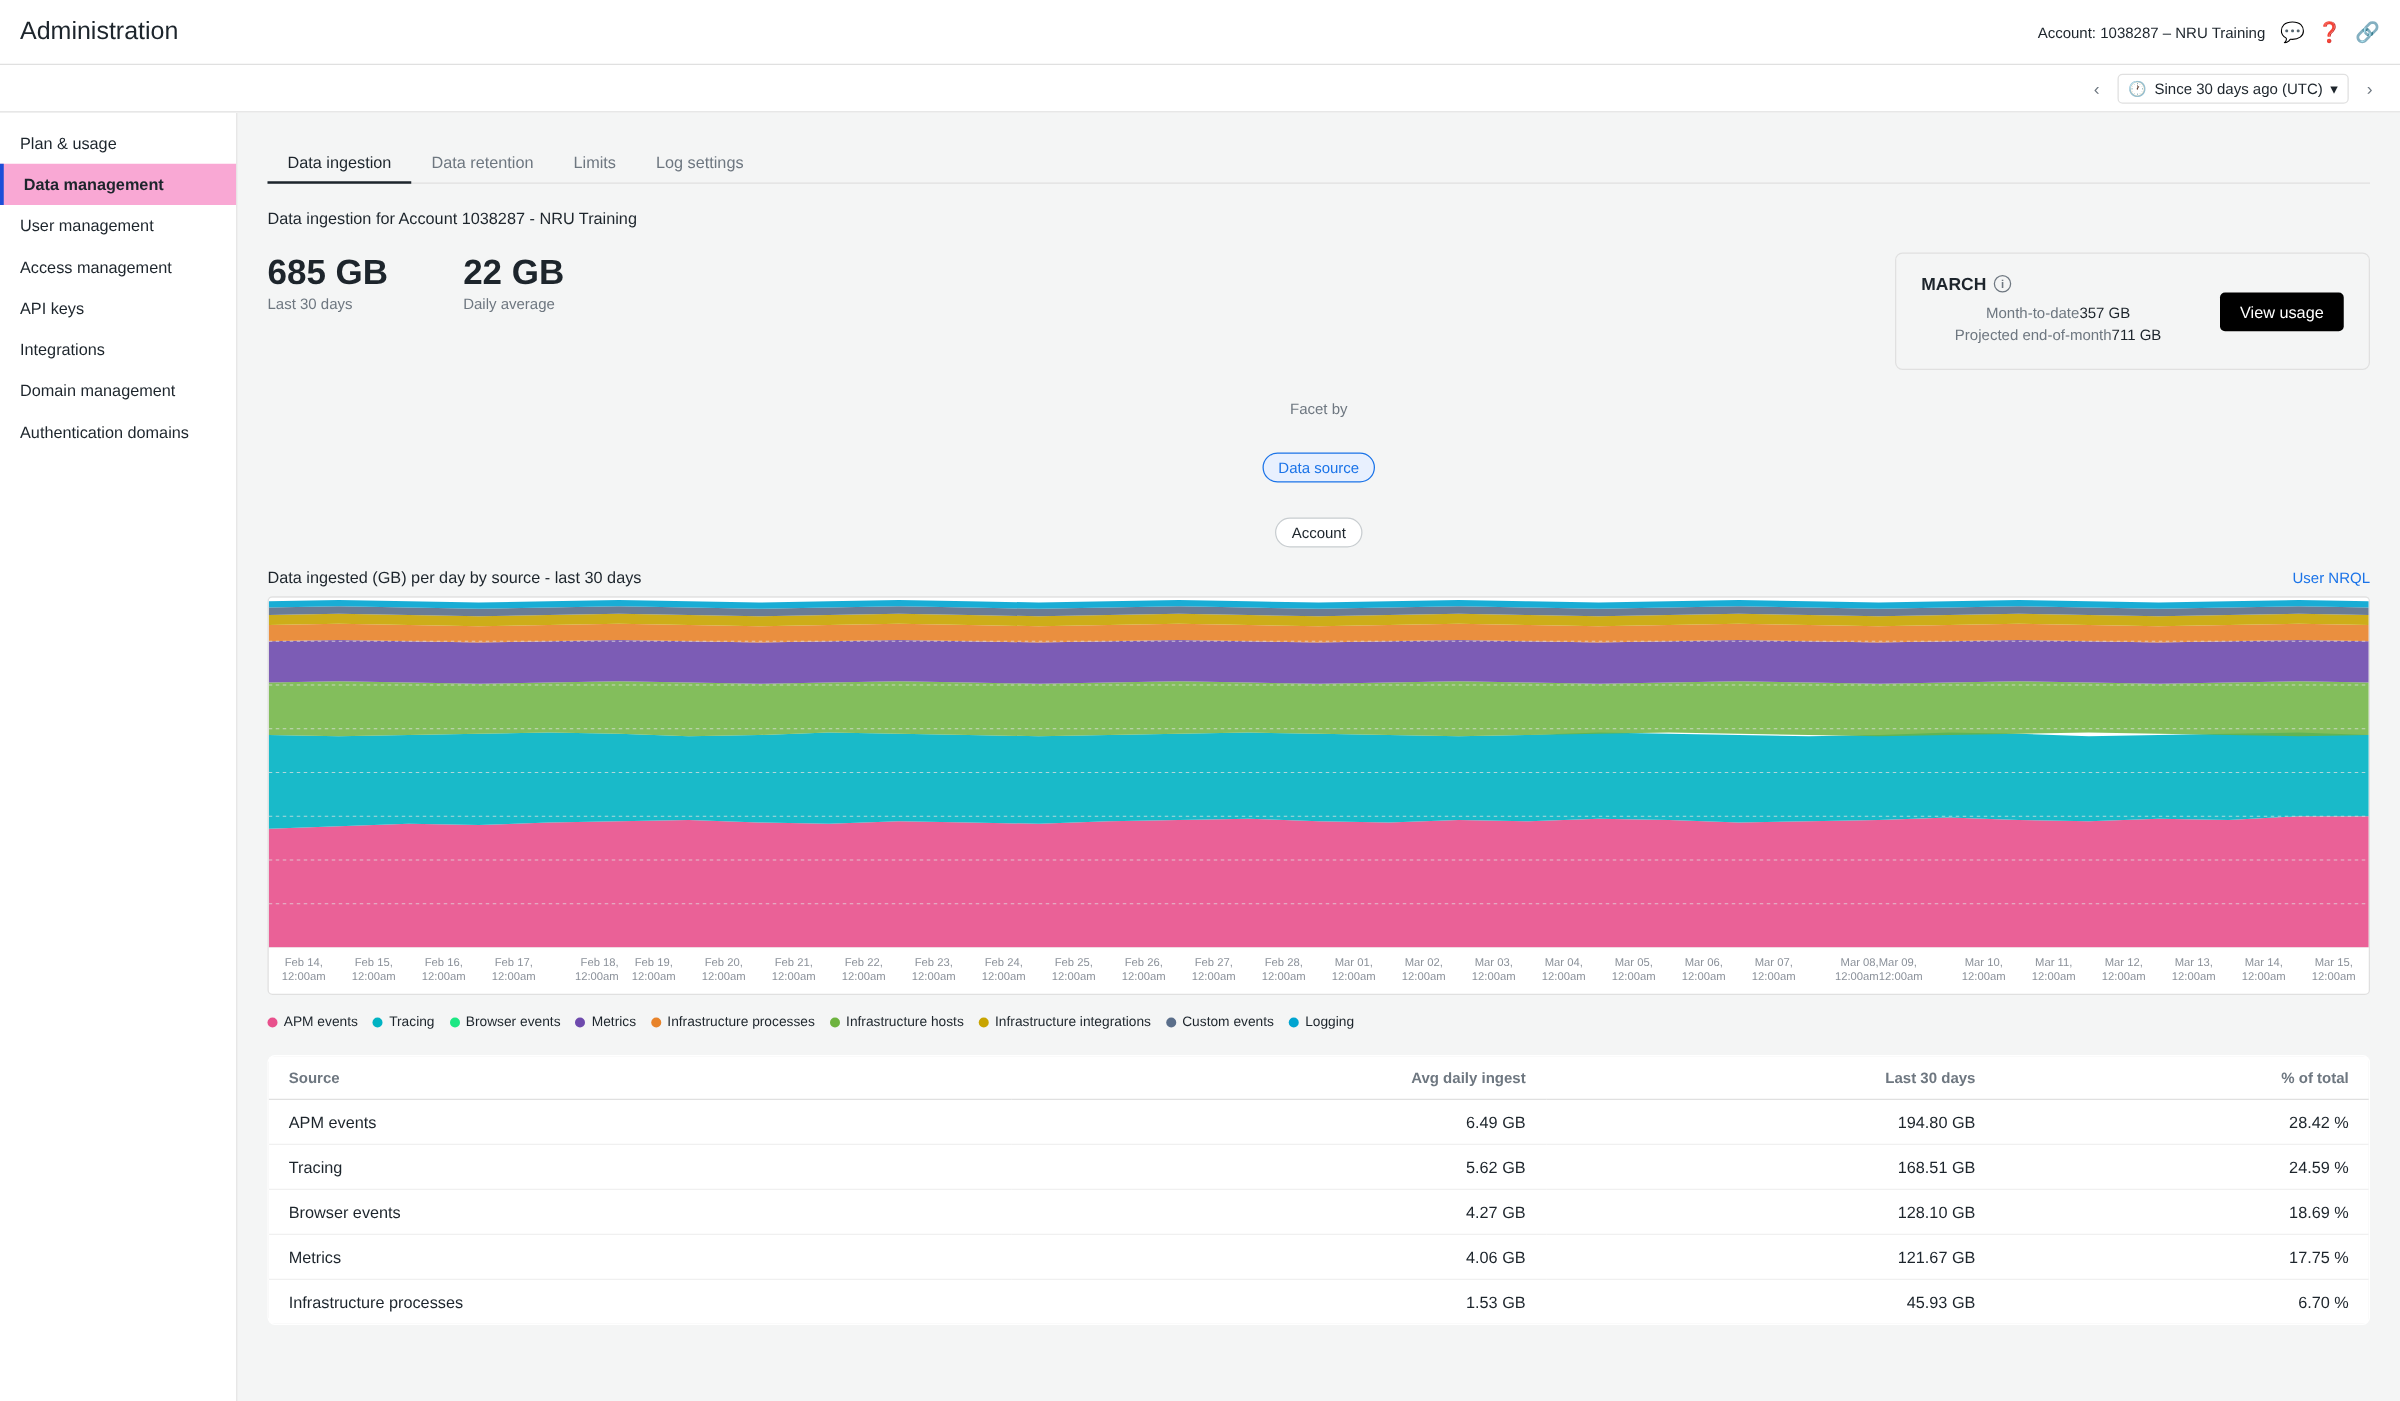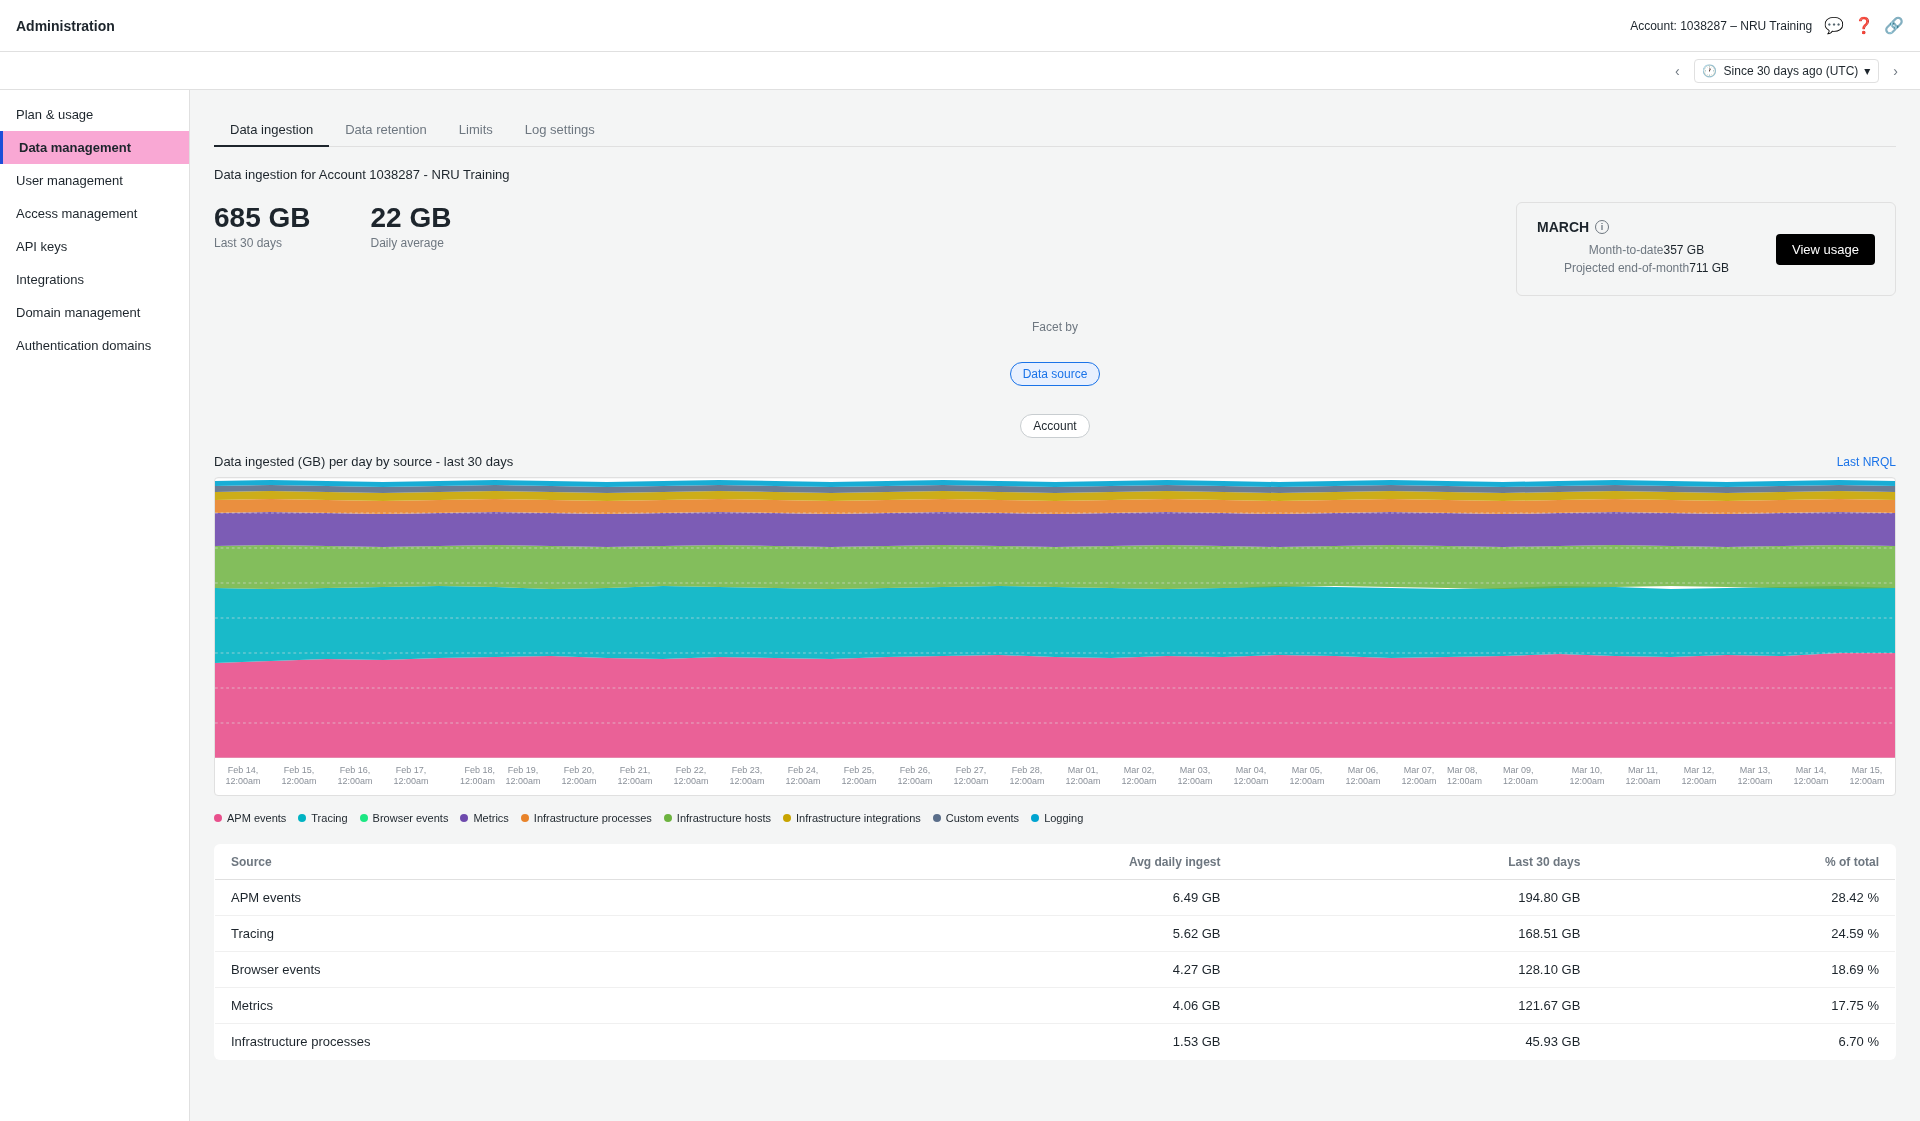--- a/index.html
+++ b/index.html
@@ -11,21 +11,21 @@
       border-bottom: 1px solid #e0e0e0;
       display: flex;
       align-items: center;
       justify-content: space-between;
       padding: 0 16px;
       height: 52px;
       position: fixed;
       top: 0; left: 0; right: 0;
       z-index: 100;
     }
-    .top-bar-title { font-size: 14px; font-weight: 700; color: #1d252c; }
+    .top-bar-title { font-size: 20px; font-weight: 400; color: #1d252c; }
     .top-bar-right { display: flex; align-items: center; gap: 12px; }
     .account-selector { font-size: 12px; color: #1d252c; cursor: pointer; display: flex; align-items: center; gap: 4px; }
     .top-bar-icons { display: flex; gap: 10px; }
     .top-bar-icon { cursor: pointer; color: #6e7780; font-size: 16px; }
 
     
     .time-bar {
       background: #fff;
       border-bottom: 1px solid #e0e0e0;
       display: flex;
@@ -261,21 +261,21 @@
     </div>
 
     <div class="facet-row">
       <span class="facet-label">Facet by</span>
       <button class="facet-btn active">Data source</button>
       <button class="facet-btn">Account</button>
     </div>
 
     <div class="chart-header">
       <span class="chart-title">Data ingested (GB) per day by source - last 30 days</span>
-      <button class="view-nrql-btn">Last NRQL</button>
+      <button class="view-nrql-btn">User NRQL</button>
     </div>
 
     <div class="chart-container">
       <svg width="100%" height="280" viewBox="0 0 1200 280" preserveAspectRatio="none">
 
         <polygon points="0,280 0,185 40,183 80,181 120,182 160,180 200,179 240,178 280,180 320,181 360,179 400,180 440,181 480,179 520,178 560,177 600,179 640,180 680,178 720,179 760,177 800,178 840,180 880,179 920,178 960,176 1000,178 1040,179 1080,177 1120,178 1160,175 1200,175 1200,280" fill="#e8508c" opacity="0.9"></polygon>
 
         <polygon points="0,185 40,183 80,181 120,182 160,180 200,179 240,178 280,180 320,181 360,179 400,180 440,181 480,179 520,178 560,177 600,179 640,180 680,178 720,179 760,177 800,178 840,180 880,179 920,178 960,176 1000,178 1040,179 1080,177 1120,178 1160,175 1200,175
                 1200,110 1160,108 1120,109 1080,110 1040,111 1000,109 960,108 920,110 880,111 840,110 800,109 760,108 720,110 680,111 640,110 600,109 560,108 520,109 480,110 440,111 400,110 360,109 320,108 280,110 240,111 200,109 160,108 120,109 80,110 40,111 0,110" fill="#00b3c3" opacity="0.9"></polygon>
 
@@ -326,21 +326,21 @@
             <div style="font-size: 9px; color: rgb(138, 144, 153); text-align: center; line-height: 1.2; width: 3.33333%;">Feb 26, 12:00am</div>
             <div style="font-size: 9px; color: rgb(138, 144, 153); text-align: center; line-height: 1.2; width: 3.33333%;">Feb 27, 12:00am</div>
             <div style="font-size: 9px; color: rgb(138, 144, 153); text-align: center; line-height: 1.2; width: 3.33333%;">Feb 28, 12:00am</div>
             <div style="font-size: 9px; color: rgb(138, 144, 153); text-align: center; line-height: 1.2; width: 3.33333%;">Mar 01, 12:00am</div>
             <div style="font-size: 9px; color: rgb(138, 144, 153); text-align: center; line-height: 1.2; width: 3.33333%;">Mar 02, 12:00am</div>
             <div style="font-size: 9px; color: rgb(138, 144, 153); text-align: center; line-height: 1.2; width: 3.33333%;">Mar 03, 12:00am</div>
             <div style="font-size: 9px; color: rgb(138, 144, 153); text-align: center; line-height: 1.2; width: 3.33333%;">Mar 04, 12:00am</div>
             <div style="font-size: 9px; color: rgb(138, 144, 153); text-align: center; line-height: 1.2; width: 3.33333%;">Mar 05, 12:00am</div>
             <div style="font-size: 9px; color: rgb(138, 144, 153); text-align: center; line-height: 1.2; width: 3.33333%;">Mar 06, 12:00am</div>
             <div style="font-size: 9px; color: rgb(138, 144, 153); text-align: center; line-height: 1.2; width: 3.33333%;">Mar 07, 12:00am</div>
-            <div style="font-size: 9px; color: rgb(138, 144, 153); text-align: left; line-height: 1.2; width: 3.33333%;">Mar 08, 12:00am</div>
+            <div style="font-size: 9px; color: rgb(138, 144, 153); text-align: right; line-height: 1.2; width: 3.33333%;">Mar 08, 12:00am</div>
             <div style="font-size: 9px; color: rgb(138, 144, 153); text-align: left; line-height: 1.2; width: 3.33333%;">Mar 09, 12:00am</div>
             <div style="font-size: 9px; color: rgb(138, 144, 153); text-align: center; line-height: 1.2; width: 3.33333%;">Mar 10, 12:00am</div>
             <div style="font-size: 9px; color: rgb(138, 144, 153); text-align: center; line-height: 1.2; width: 3.33333%;">Mar 11, 12:00am</div>
             <div style="font-size: 9px; color: rgb(138, 144, 153); text-align: center; line-height: 1.2; width: 3.33333%;">Mar 12, 12:00am</div>
             <div style="font-size: 9px; color: rgb(138, 144, 153); text-align: center; line-height: 1.2; width: 3.33333%;">Mar 13, 12:00am</div>
             <div style="font-size: 9px; color: rgb(138, 144, 153); text-align: center; line-height: 1.2; width: 3.33333%;">Mar 14, 12:00am</div>
             <div style="font-size: 9px; color: rgb(138, 144, 153); text-align: center; line-height: 1.2; width: 3.33333%;">Mar 15, 12:00am</div>
           </div>
       </div>
     </div>

